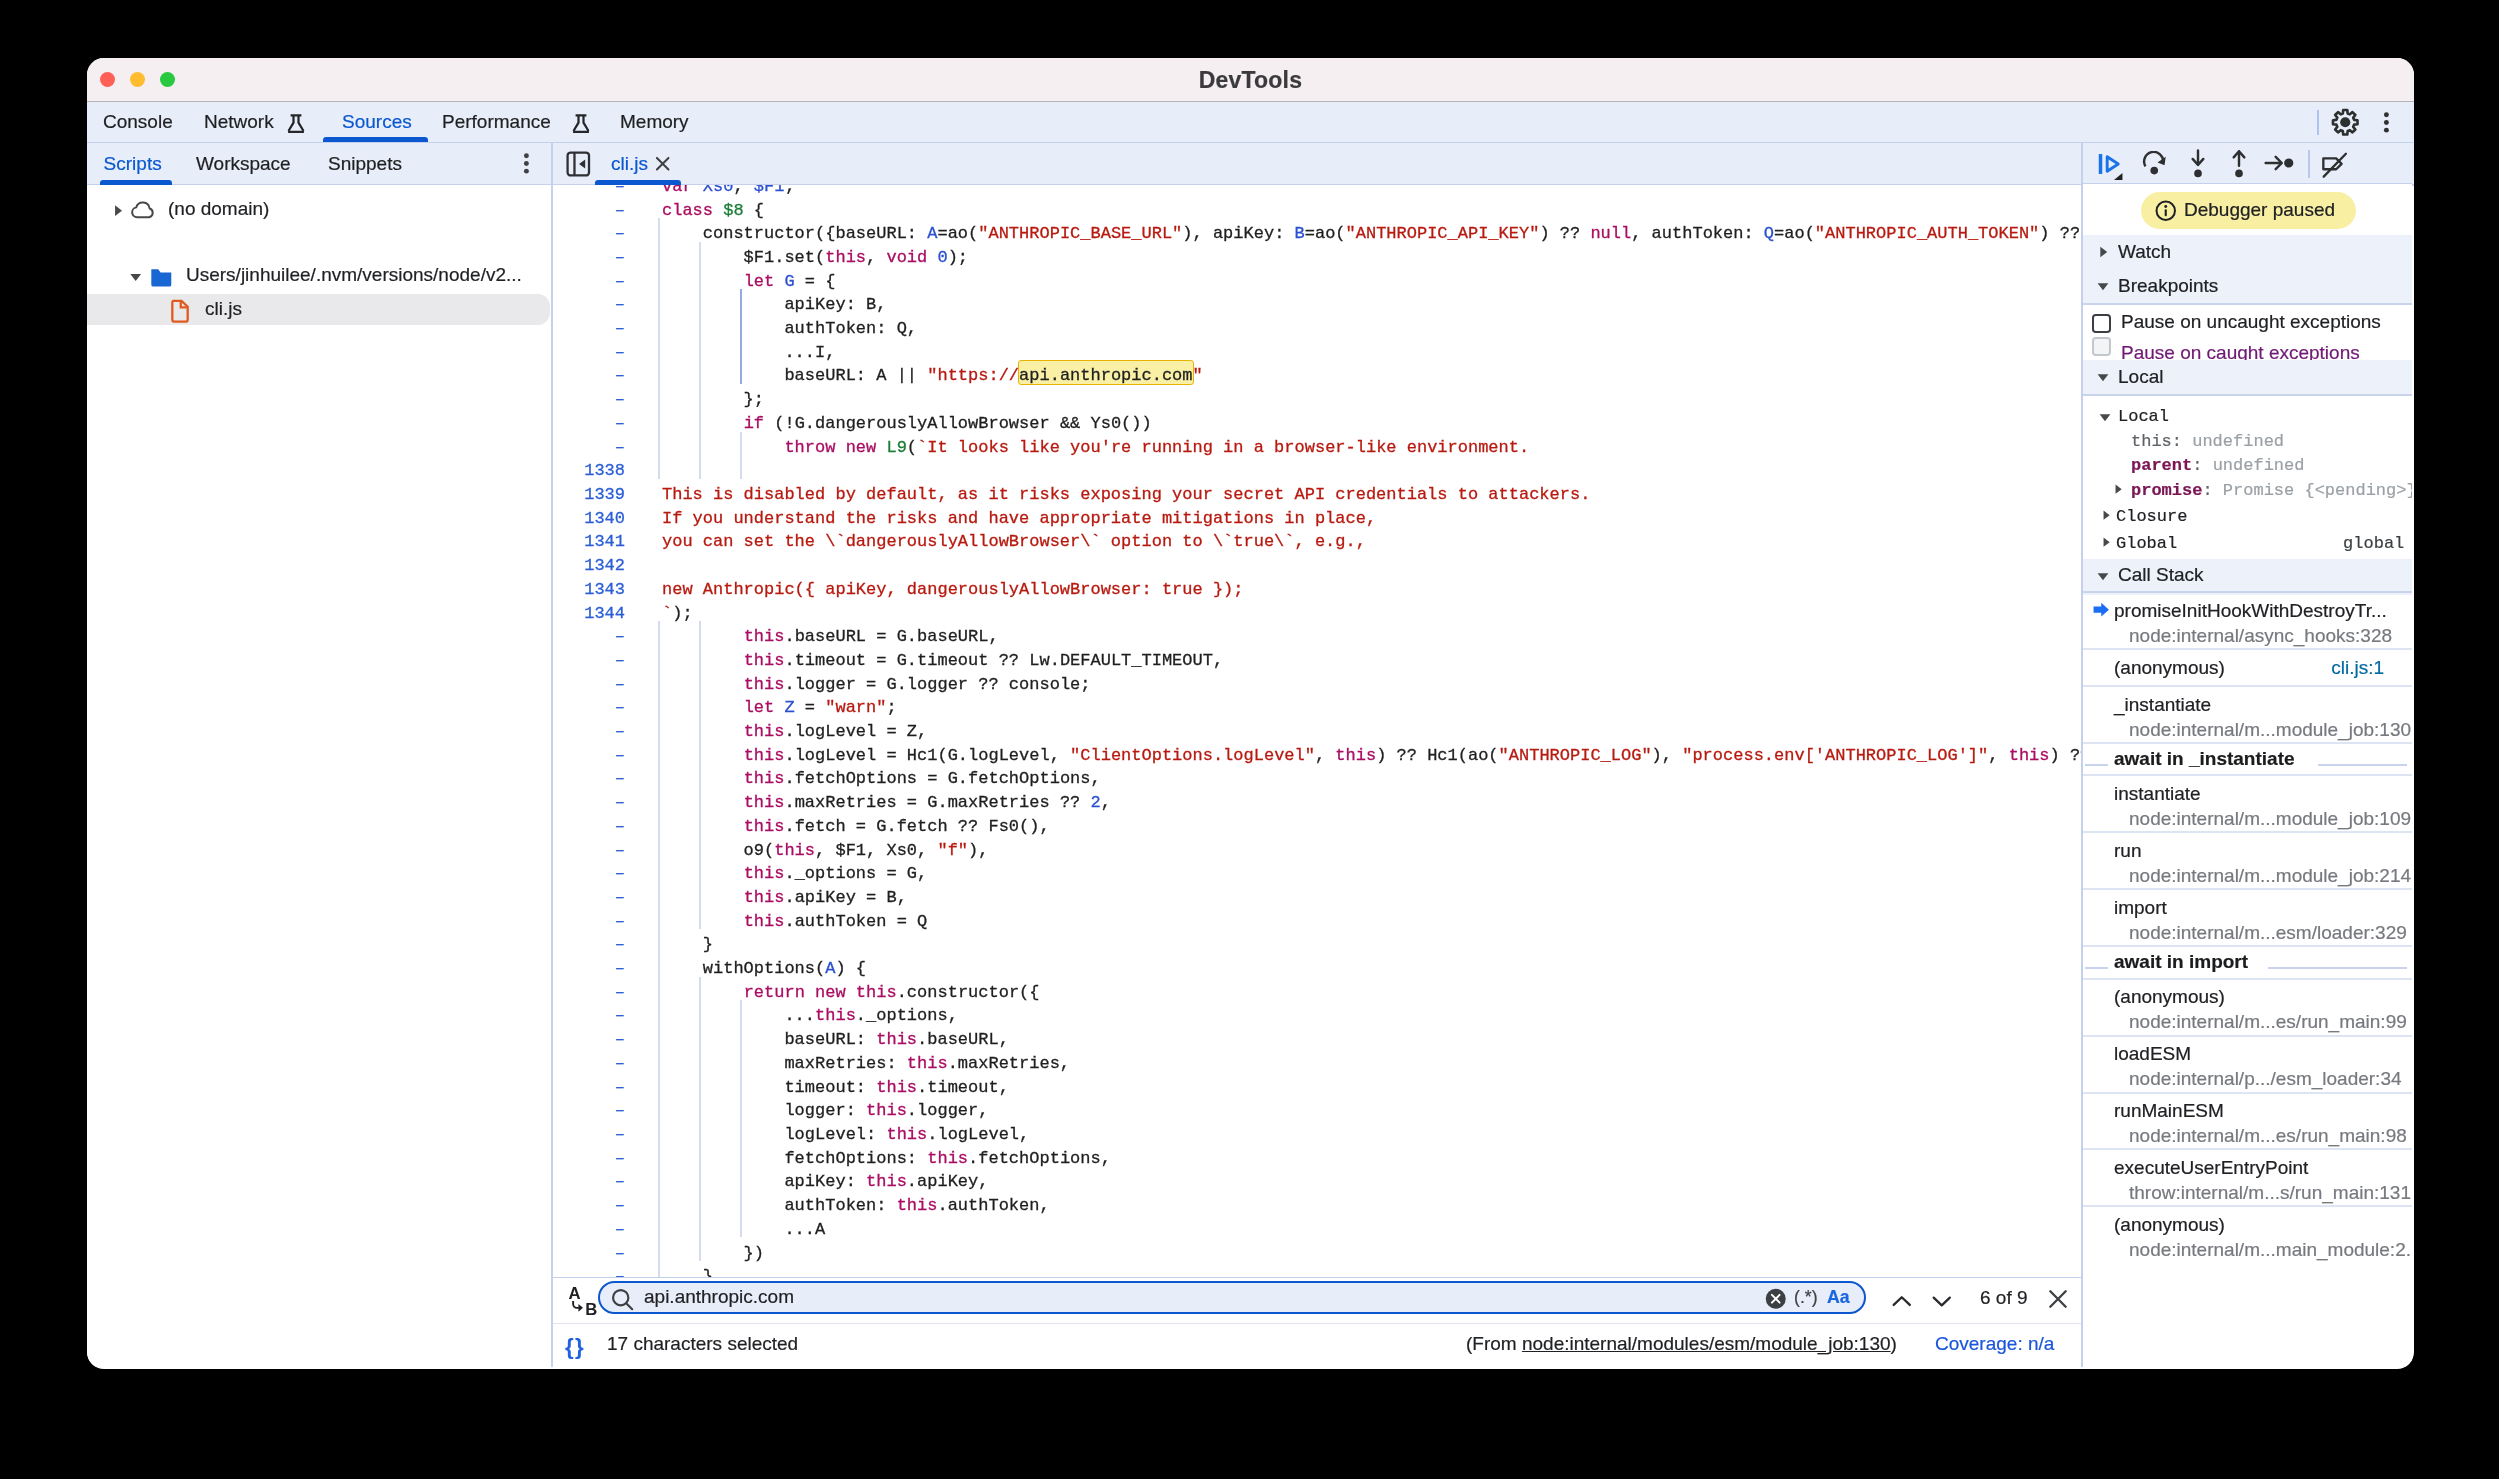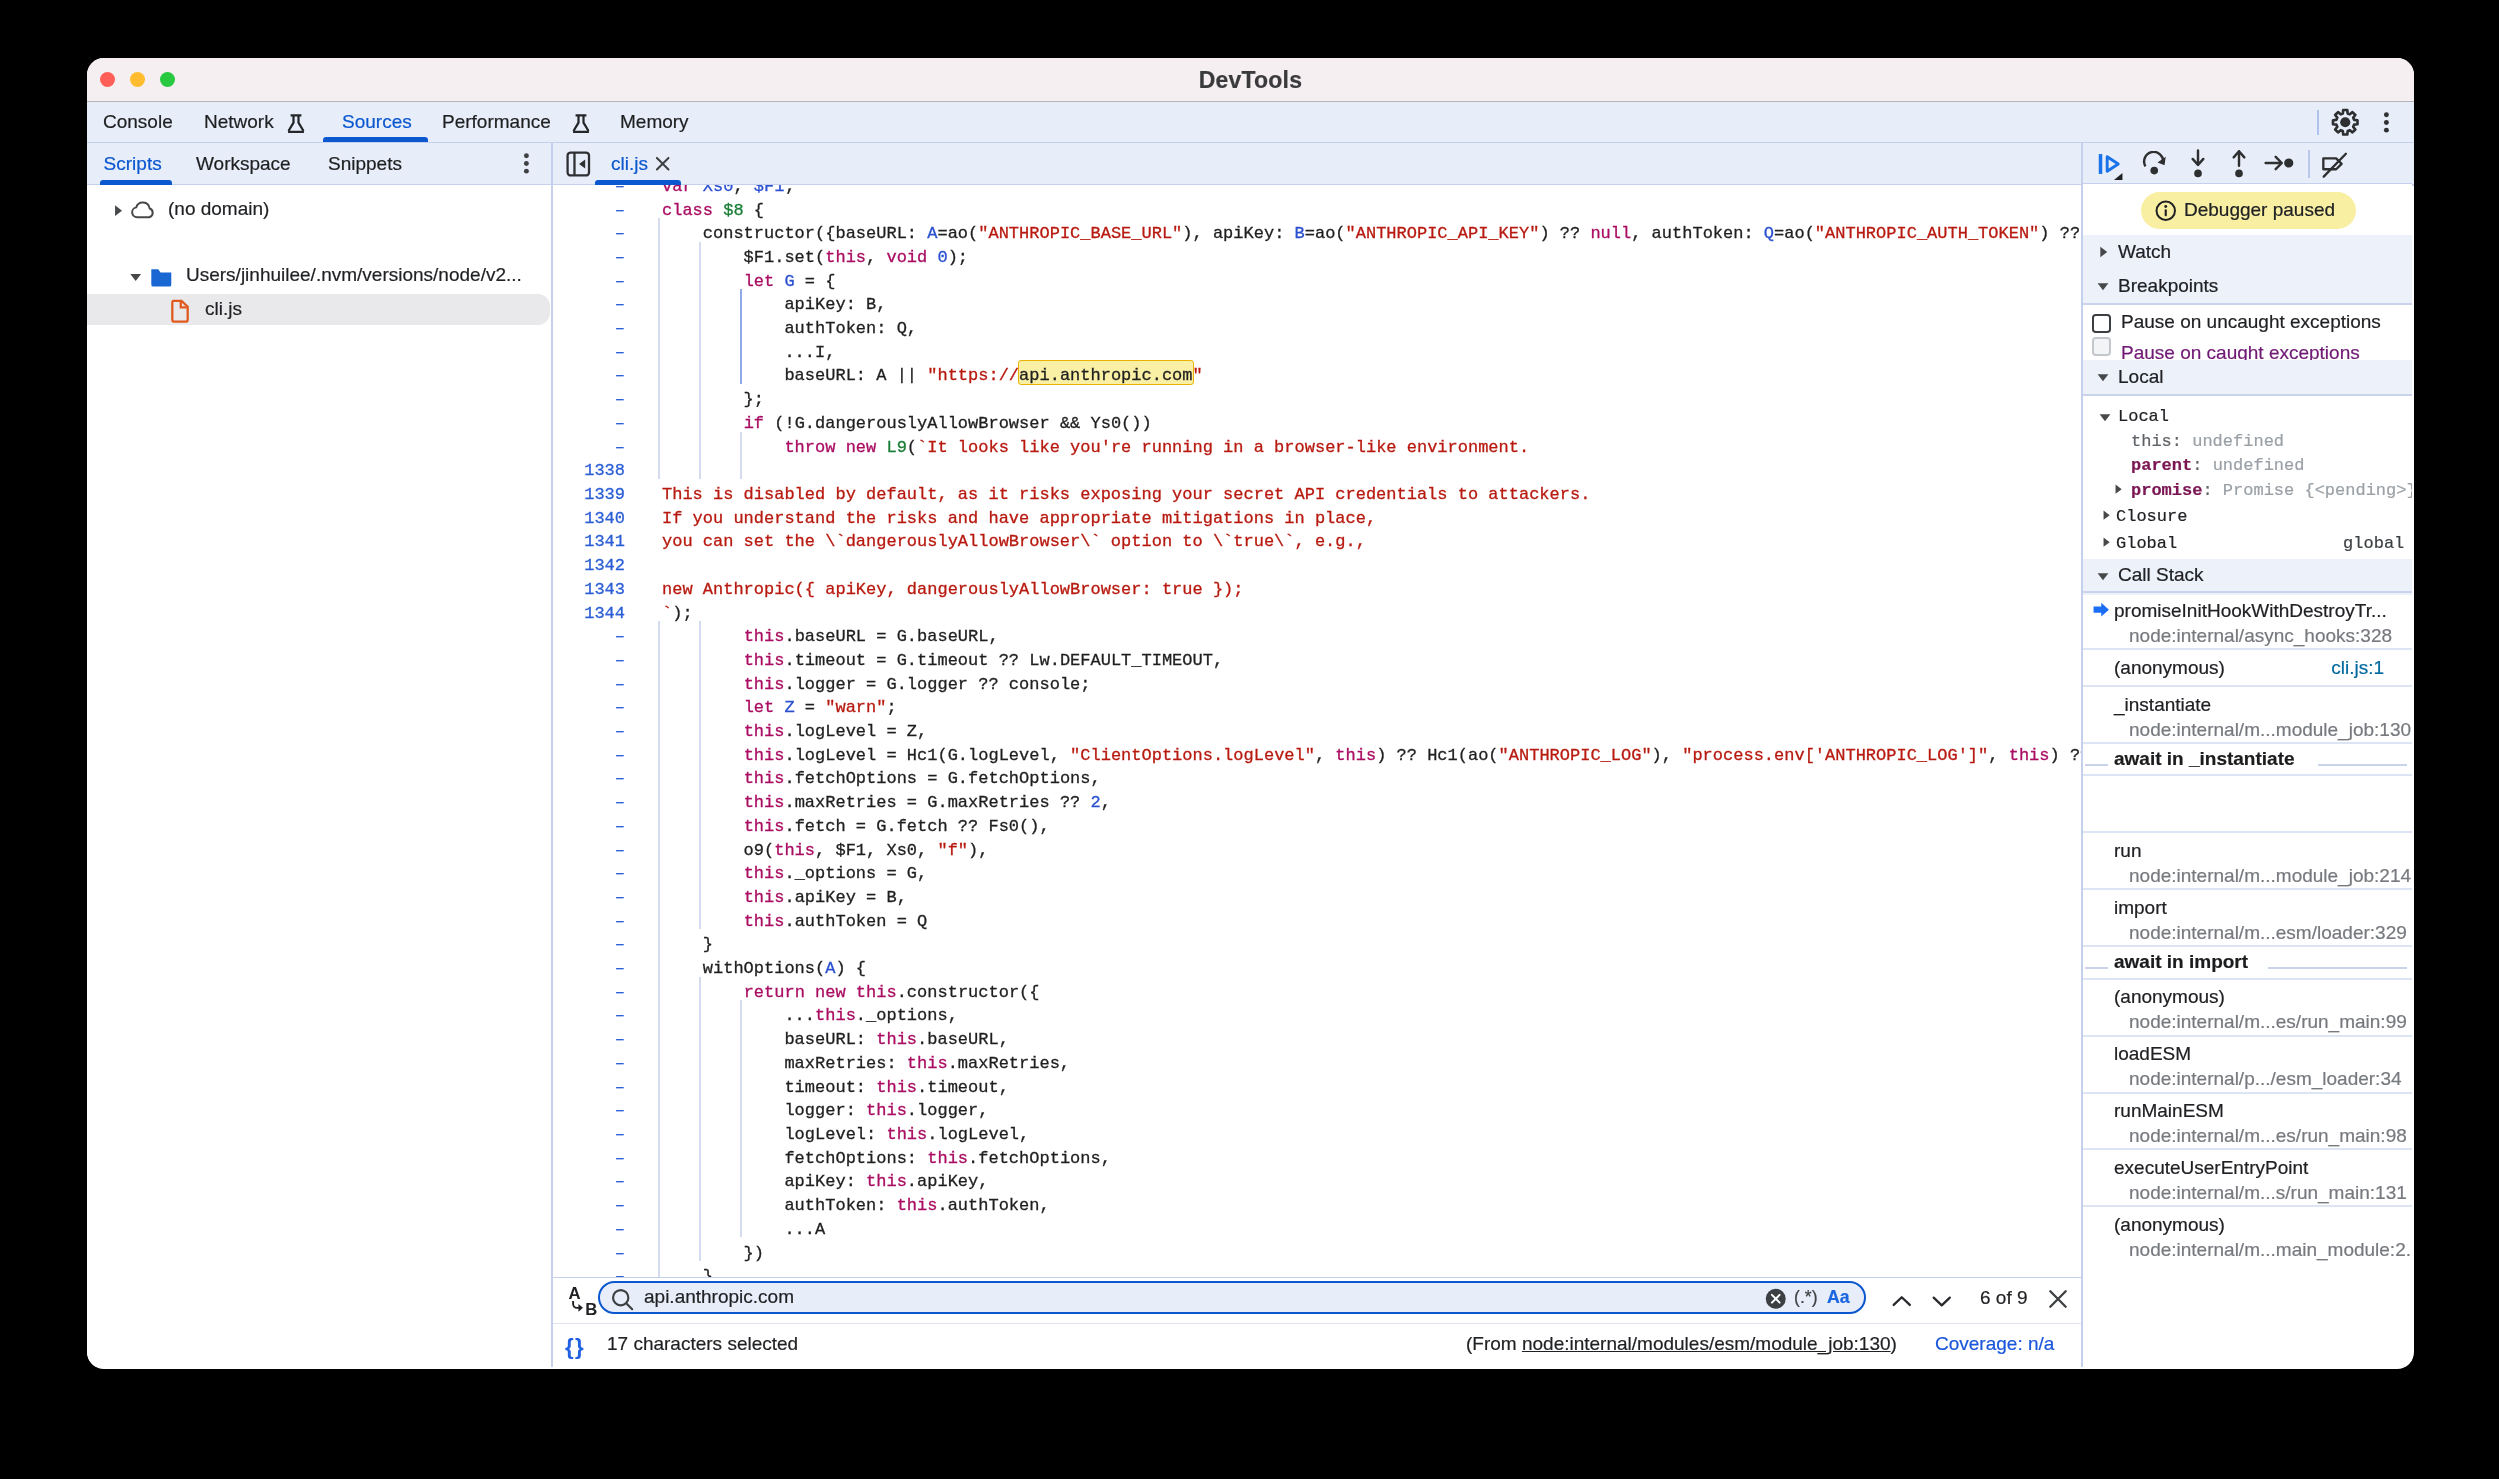--- a/index.html
+++ b/index.html
@@ -376,20 +376,24 @@
         <div class="csn">_instantiate</div>
         <div class="css">node:internal/m...module_job:130</div>
       </div>
 <div class="cssep" style="top:599px"></div>
 <div class="csawait" style="top:600px">
         <span class="awline" style="left:1.5px;width:23px"></span>
         <b>await in _instantiate</b>
         <span class="awline" style="left:235px;right:4.6px"></span>
       </div>
 <div class="cssep" style="top:631px"></div>
+<div class="csrow" style="top:633px;height:55px">
+        <div class="csn">instantiate</div>
+        <div class="css">node:internal/m...module_job:109</div>
+      </div>
 <div class="cssep" style="top:688px"></div>
 <div class="csrow" style="top:690px;height:55px">
         <div class="csn">run</div>
         <div class="css">node:internal/m...module_job:214</div>
       </div>
 <div class="cssep" style="top:745px"></div>
 <div class="csrow" style="top:747px;height:55px">
         <div class="csn">import</div>
         <div class="css">node:internal/m...esm/loader:329</div>
       </div>
@@ -410,21 +414,21 @@
         <div class="css">node:internal/p.../esm_loader:34</div>
       </div>
 <div class="cssep" style="top:949px"></div>
 <div class="csrow" style="top:950px;height:55px">
         <div class="csn">runMainESM</div>
         <div class="css">node:internal/m...es/run_main:98</div>
       </div>
 <div class="cssep" style="top:1005px"></div>
 <div class="csrow" style="top:1007px;height:55px">
         <div class="csn">executeUserEntryPoint</div>
-        <div class="css">node:internal/m...s/run_main:131</div>
+        <div class="css">throw:internal/m...s/run_main:131</div>
       </div>
 <div class="cssep" style="top:1062px"></div>
 <div class="csrow" style="top:1064px;height:55px">
         <div class="csn">(anonymous)</div>
         <div class="css">node:internal/m...main_module:2...</div>
       </div>
   </div>
 </div>
 
 

